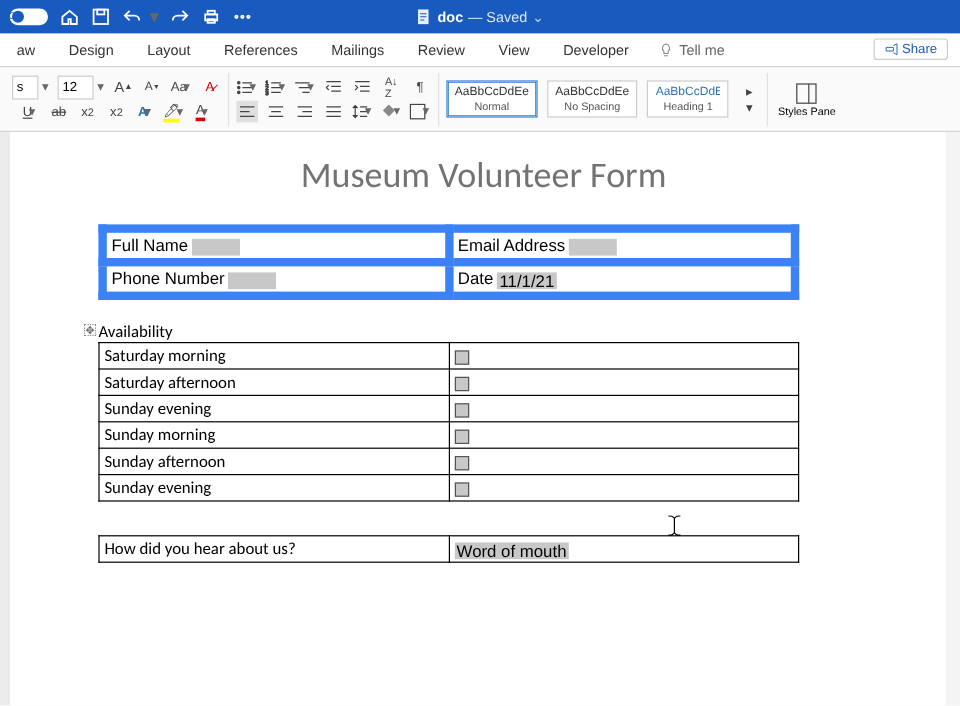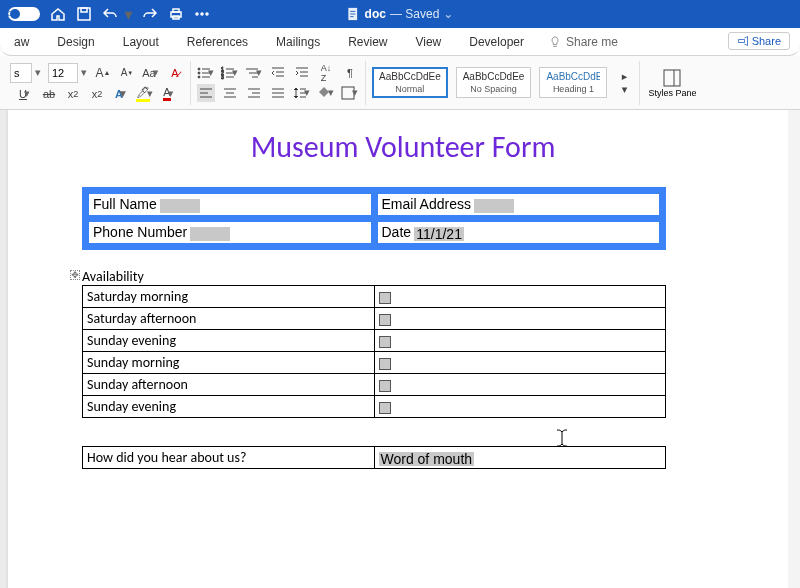--- a/index.html
+++ b/index.html
@@ -10,21 +10,21 @@
 .qat { display: flex; align-items: center; gap: 10px; padding-left: 8px; }
 .toggle { width: 32px; height: 14px; background: #fff; border-radius: 7px; position: relative; }
 .toggle::after { content: ""; position: absolute; left: 2px; top: 2px; width: 10px; height: 10px; background: #185ABD; border-radius: 50%; }
 .toggle span { position: absolute; right: 21px; top: 0; font-size: 8px; color: #185ABD; line-height: 14px; }
 .qat-icon { width: 16px; height: 16px; display: flex; align-items: center; justify-content: center; cursor: pointer; }
 .qat-icon svg { stroke: #fff; fill: none; stroke-width: 1.5; }
 .doc-title { position: absolute; left: 50%; transform: translateX(-50%); font-size: 12px; display: flex; align-items: center; gap: 4px; }
 .doc-title svg { fill: #fff; }
 
 
-.ribbon-tabs { height: 28px; background: #fff; border-bottom: 1px solid #d4d4d4; display: flex; align-items: center; font-size: 12px; color: #333; position: relative; border-radius: 11px; }
+.ribbon-tabs { height: 28px; background: #fff; border-bottom: 1px solid #d4d4d4; display: flex; align-items: center; font-size: 12px; color: #333; position: relative; }
 .rtab { padding: 0 14px; height: 28px; line-height: 28px; cursor: pointer; }
 .tell-me { display: flex; align-items: center; gap: 4px; padding: 0 10px; color: #666; }
 .tell-me svg { stroke: #888; fill: none; }
 .share { position: absolute; right: 10px; top: 4px; border: 1px solid #ccc; border-radius: 3px; padding: 2px 8px; font-size: 11px; color: #185ABD; cursor: pointer; display: flex; align-items: center; gap: 3px; }
 
 
 .ribbon { height: 54px; background: #fafafa; border-bottom: 1px solid #d4d4d4; display: flex; align-items: center; padding: 0 4px; font-size: 11px; }
 .seg { display: flex; align-items: center; gap: 8px; padding: 0 6px; border-right: 1px solid #e0e0e0; height: 44px; }
 .seg.col { flex-direction: column; justify-content: center; gap: 2px; }
 .row { display: flex; align-items: center; gap: 6px; }
@@ -35,21 +35,21 @@
 .style-box { border: 1px solid #ccc; background: #fff; padding: 3px 6px; text-align: center; font-size: 10px; cursor: pointer; min-width: 62px; }
 .style-box.sel { border-color: #2b7cd3; box-shadow: inset 0 0 0 1px #2b7cd3; }
 .style-box .preview { font-size: 10px; color: #333; }
 .style-box.h1 .preview { color: #2E74B5; }
 .style-box .lbl { font-size: 9px; color: #555; margin-top: 2px; }
 .pane-btn { display: flex; flex-direction: column; align-items: center; padding: 0 8px; cursor: pointer; }
 
 
 .doc-area { position: absolute; left: 0; right: 0; top: 110px; bottom: 0; background: #ececec; overflow: hidden; }
 .page { position: absolute; left: 8px; top: 0; width: 782px; background: #fff; min-height: 800px; box-shadow: 0 1px 3px rgba(0,0,0,.15); padding: 18px 60px 40px 68px; }
-.doc-h1 { text-align: center; font-size: 30px; font-weight: 400; margin-bottom: 22px; font-family: Calibri, Arial, sans-serif; color: #6d28d9; }
+.doc-h1 { text-align: center; font-size: 30px; font-weight: 400; margin-bottom: 22px; font-family: Calibri, Arial, sans-serif; color: #737373; }
 table.form { border-collapse: collapse; width: 584px; margin-left: 6px; margin-bottom: 18px; }
 table.form td { border: 7px solid #3b82f6; padding: 2px 4px; font-size: 14px; font-family: Calibri, Arial, sans-serif; height: 20px; vertical-align: middle; }
 .field { background: #c8c8c8; display: inline-block; min-width: 40px; height: 14px; vertical-align: middle; }
 .field.filled { padding: 0 2px; line-height: 14px; }
 .avail-wrap { position: relative; margin-left: 6px; margin-bottom: 28px; }
 .avail-lbl { font-size: 14px; font-family: Calibri, Arial, sans-serif; margin-bottom: 0; }
 .table-handle { position: absolute; left: -12px; top: 2px; width: 10px; height: 10px; border: 1px dotted #888; display: flex; align-items: center; justify-content: center; font-size: 9px; color: #666; cursor: move; }
 table.avail { border-collapse: collapse; width: 584px; }
 table.avail td { border: 1px solid #000; padding: 2px 4px; font-size: 14px; font-family: Calibri, Arial, sans-serif; height: 20px; }
 .cb { width: 12px; height: 12px; border: 1px solid #555; background: #c8c8c8; display: inline-block; vertical-align: middle; }
@@ -120,21 +120,21 @@
   <div class="rtab">Layout</div>
   <div class="rtab">References</div>
   <div class="rtab">Mailings</div>
   <div class="rtab">Review</div>
   <div class="rtab">View</div>
   <div class="rtab">Developer</div>
   <div class="tell-me">
     <svg width="14" height="14" viewBox="0 0 16 16">
         <path d="M8 2a4 4 0 00-2 7v2h4v-2a4 4 0 00-2-7zM6 13h4"></path>
       </svg>
-    <span>Share me</span>
+    <span>Tell me</span>
   </div>
   <div class="share">
     <svg width="12" height="12" viewBox="0 0 16 16" stroke="#185ABD" fill="none">
         <path d="M10 4l4-2v12l-4-2M2 6h8v4H2z"></path>
       </svg>
     <span>Share</span>
   </div>
 </div>
 
 <div class="ribbon">

